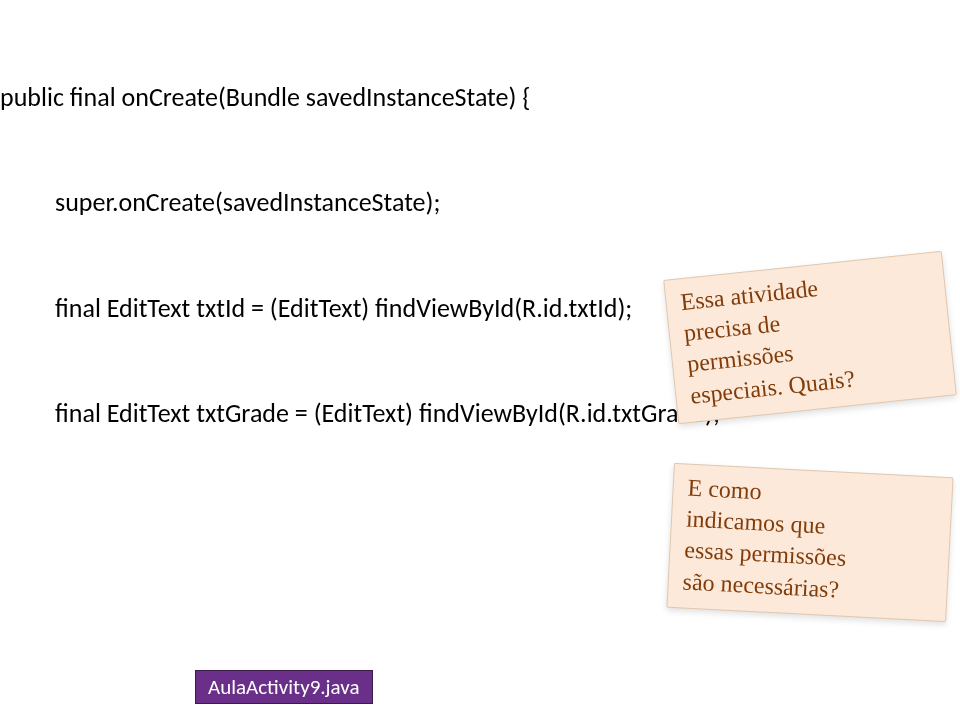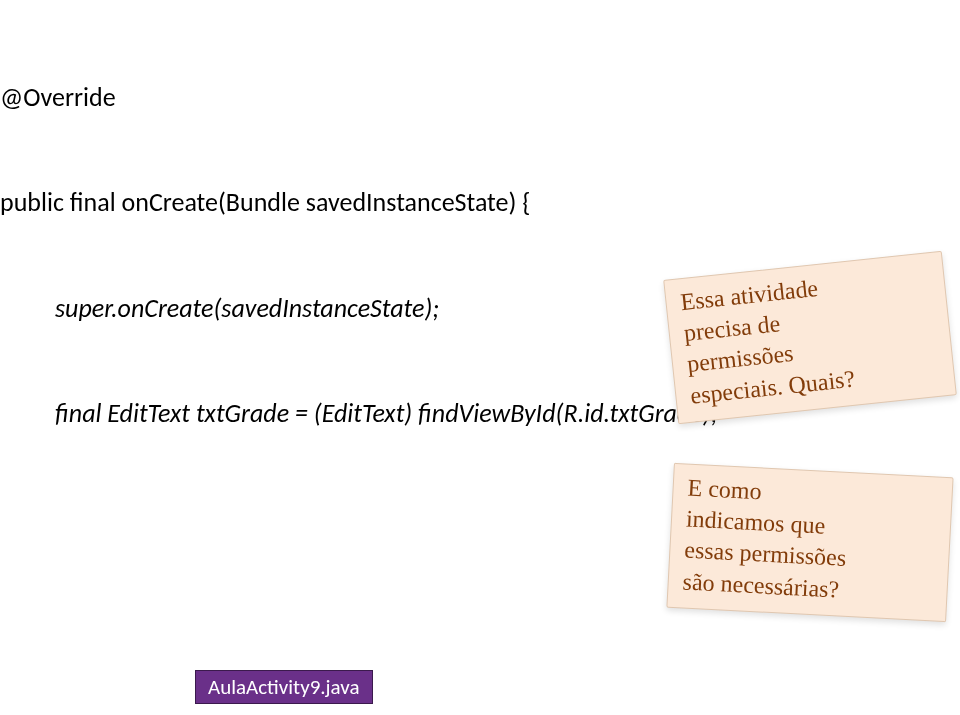--- a/index.html
+++ b/index.html
@@ -14,21 +14,21 @@
   .code-block {
     position: absolute;
     top: 10px;
     left: 0;
     font-size: 26px;
     line-height: 1.35;
     color: #000000;
     white-space: pre;
   }
   .code-line { display: block; }
-  .indent1 { padding-left: 55px; font-style: italic; }
+  .indent1 { padding-left: 55px; }
 
   .sticky {
     position: absolute;
     background: #fce9d9;
     border: 1px solid #e0c7b0;
     border-radius: 2px;
     padding: 8px 14px 10px 14px;
     font-family: "Comic Sans MS", "Chalkboard SE", cursive;
     font-size: 24px;
     line-height: 1.3;
@@ -57,23 +57,23 @@
     font-family: Calibri, "Segoe UI", sans-serif;
     font-size: 21px;
     padding: 3px 12px;
     border: 1px solid #3b1a4d;
   }
 </style>
 </head>
 <body>
 
 <div class="code-block">
-  <span class="code-line">@Override</span>
   <span class="code-line">public final onCreate(Bundle savedInstanceState) {</span>
   <span class="code-line indent1">super.onCreate(savedInstanceState);</span>
+  <span class="code-line indent1">final EditText txtId = (EditText) findViewById(R.id.txtId);</span>
   <span class="code-line indent1">final EditText txtGrade = (EditText) findViewById(R.id.txtGrade);</span>
   
   
   
   
   
   
   
   
   

